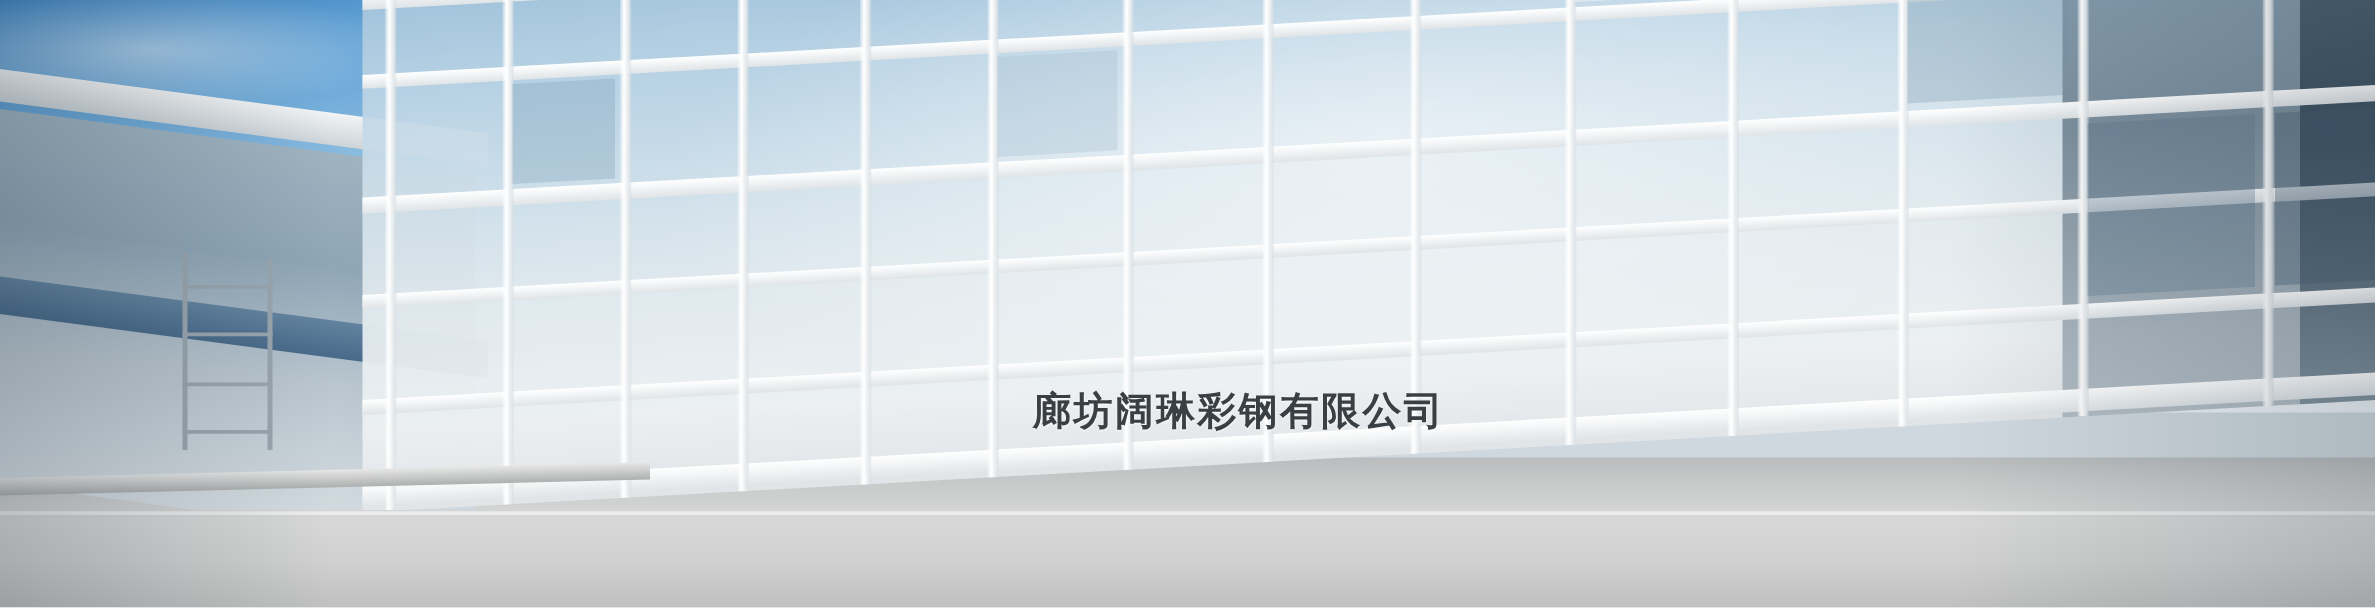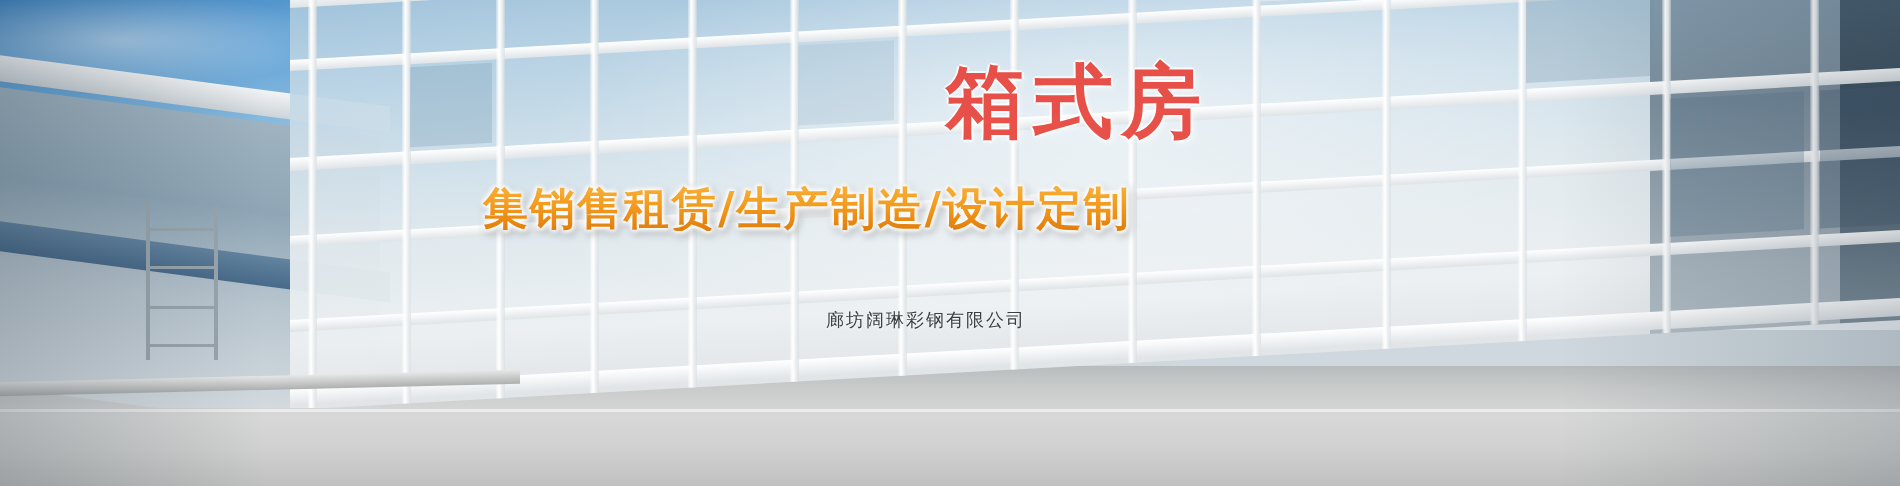--- a/index.html
+++ b/index.html
@@ -179,22 +179,22 @@
            drop-shadow(1px 1px 2px rgba(255,255,255,.9))
            drop-shadow(-1px -1px 2px rgba(255,255,255,.9))
            drop-shadow(2px 3px 3px rgba(90,90,90,.35));
   }
   .line-1{ left:483px; top:186px; }
   .line-2{ left:533px; top:242px; }
 
   .company{
     position:absolute;
     left:826px; top:308px;
-    font-size:18px;
-    font-weight:400;
+    font-size:31px;
+    font-weight:700;
     letter-spacing:2px;
     color:#3a3f44;
     white-space:nowrap;
     text-shadow:0 1px 2px rgba(255,255,255,.8);
     text-align:center;
   }
 </style>
 </head>
 <body>
 
@@ -261,21 +261,19 @@
       </div>
     </div>
 
     <div class="curb"></div>
     <div class="vignette"></div>
   </div>
 
   <div class="overlay">
 
 
-    <div class="title-main">箱式房</div>
-
-    <div class="line-orange line-1">集销售租赁/生产制造/设计定制</div>
+
 
 
     <div class="company">廊坊阔琳彩钢有限公司</div>
   </div>
 
 </div>
 
 </body></html>

